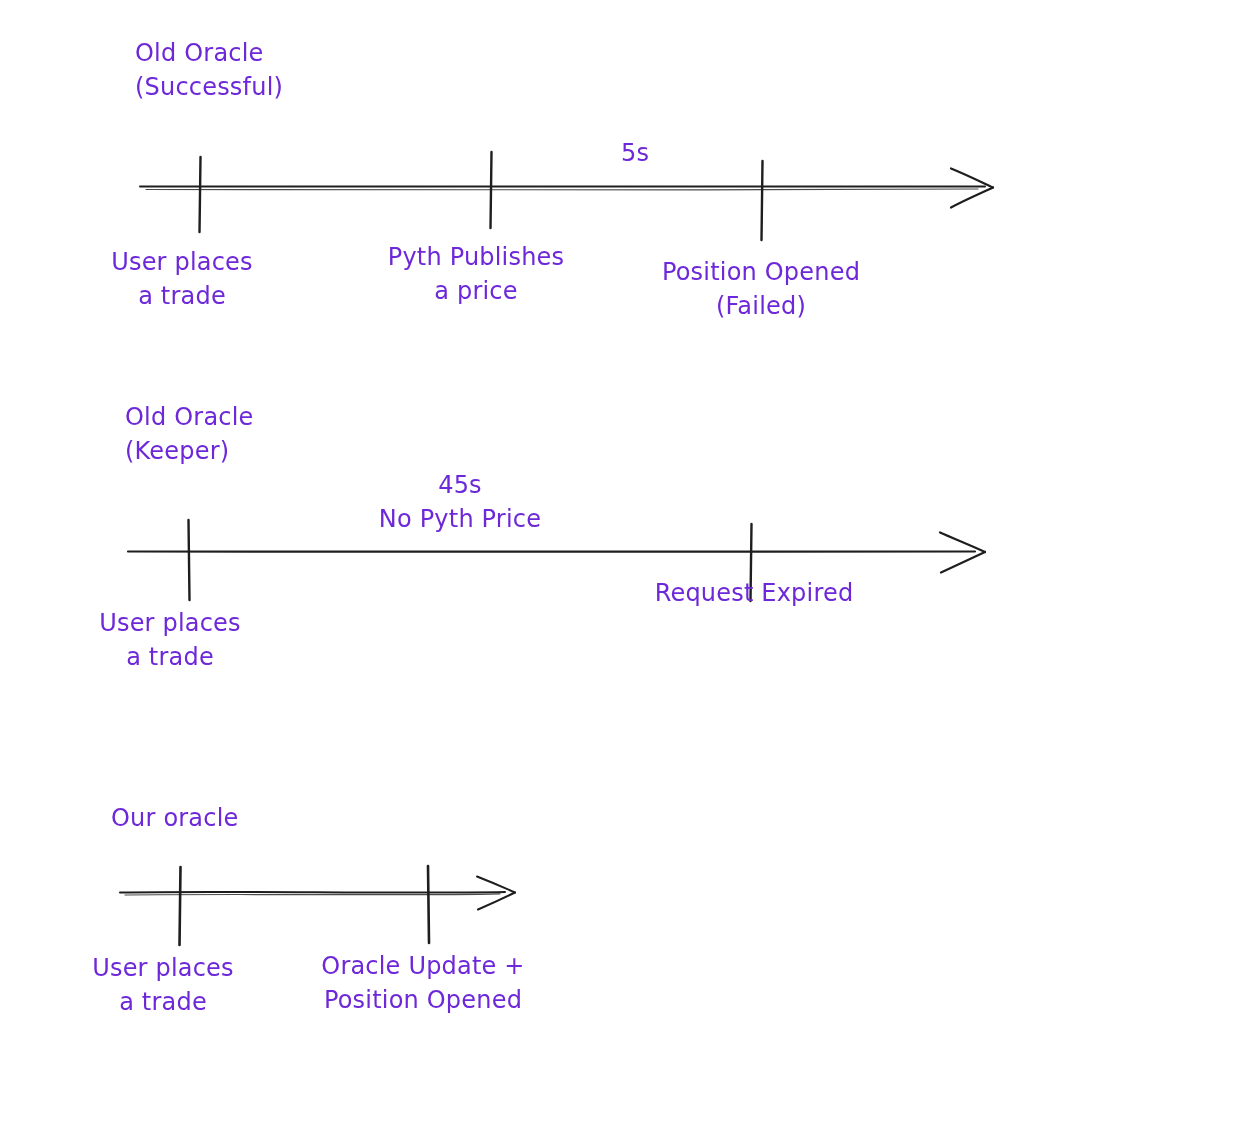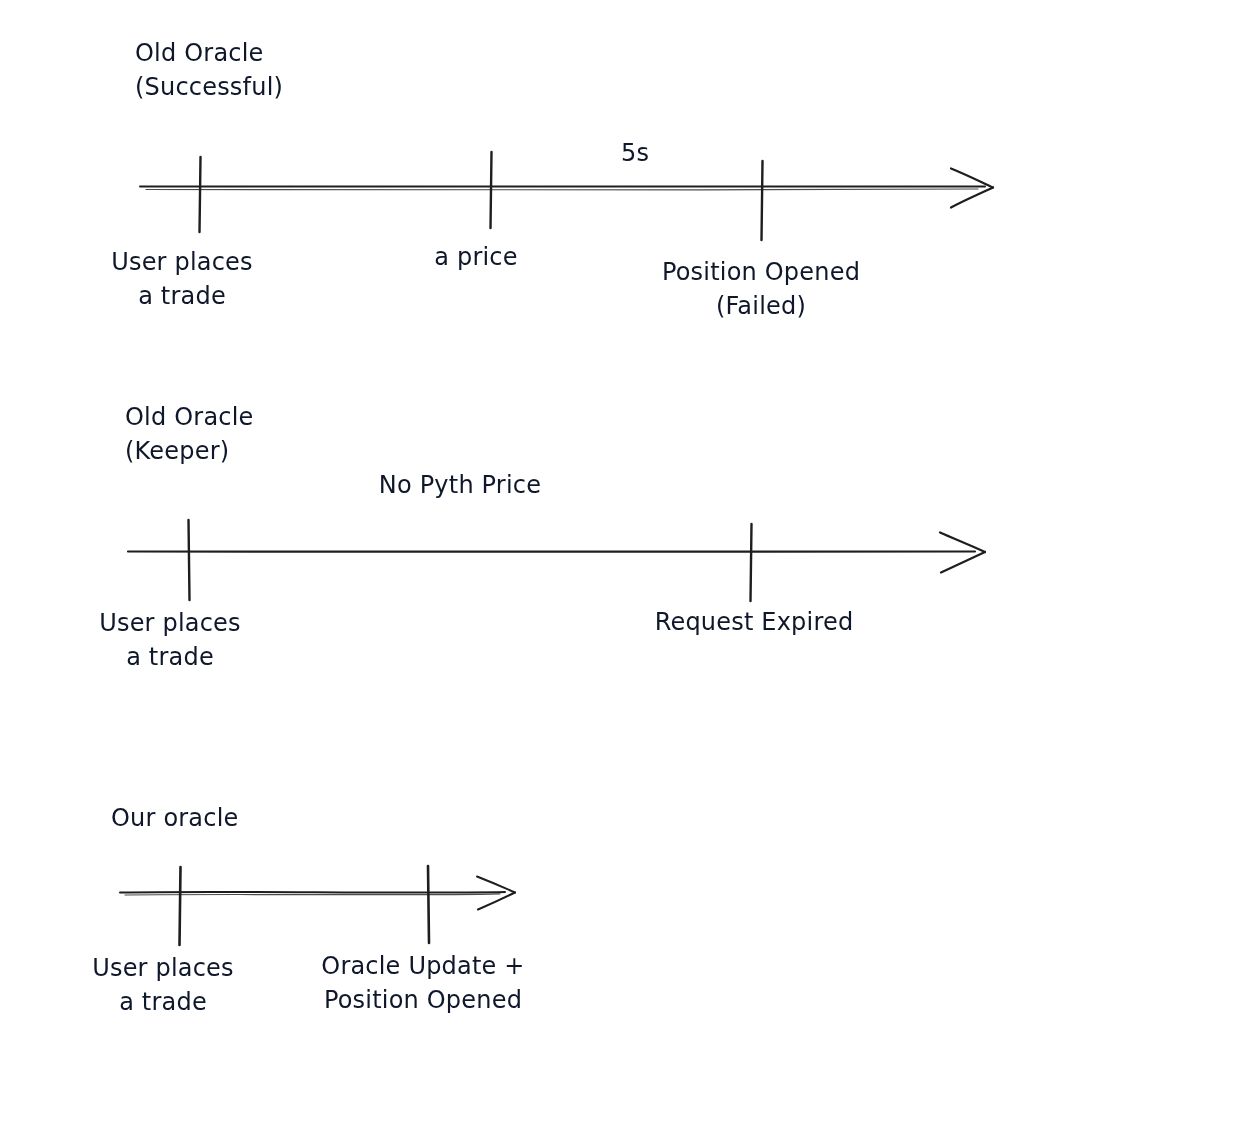--- a/index.html
+++ b/index.html
@@ -2,21 +2,21 @@
 <html><head>
 <meta charset="utf-8">
 <style>
   html, body { margin: 0; padding: 0; background: #ffffff; }
   .canvas {
     position: relative;
     width: 1250px;
     height: 1126px;
     background: #ffffff;
     font-family: "DejaVu Sans", sans-serif;
-    color: #0f172a;
+    color: #6d28d9;
     overflow: hidden;
   }
   .strokes {
     position: absolute;
     left: 0; top: 0;
     width: 1250px; height: 1126px;
   }
   .lbl {
     position: absolute;
     font-size: 24px;
@@ -75,43 +75,45 @@
   <div class="lbl centered" style="left:495px; top:136px;text-align:center;">
     <div>5s</div>
   </div>
 
   <div class="lbl centered" style="left:42px; top:245px;">
     <div>User places</div>
     <div>a trade</div>
   </div>
 
   <div class="lbl centered" style="left:336px; top:240px;">
+    <div>Pyth Publishes</div>
     <div>a price</div>
   </div>
 
   <div class="lbl centered" style="left:621px; top:255px;">
     <div>Position Opened</div>
     <div>(Failed)</div>
   </div>
 
   <div class="lbl title" style="left:125px; top:400px;">
     <div>Old Oracle</div>
     <div>(Keeper)</div>
   </div>
 
   <div class="lbl centered" style="left:320px; top:468px;">
+    <div>45s</div>
     <div>No Pyth Price</div>
   </div>
 
   <div class="lbl centered" style="left:30px; top:606px;">
     <div>User places</div>
     <div>a trade</div>
   </div>
 
-  <div class="lbl centered" style="left:614px; top:605px;text-align:center;">
+  <div class="lbl centered" style="left:614px; top:576px;text-align:center;">
     <div>Request Expired</div>
   </div>
 
   <div class="lbl title" style="left:111px; top:801px;">
     <div>Our oracle</div>
   </div>
 
   <div class="lbl centered" style="left:23px; top:951px;">
     <div>User places</div>
     <div>a trade</div>

